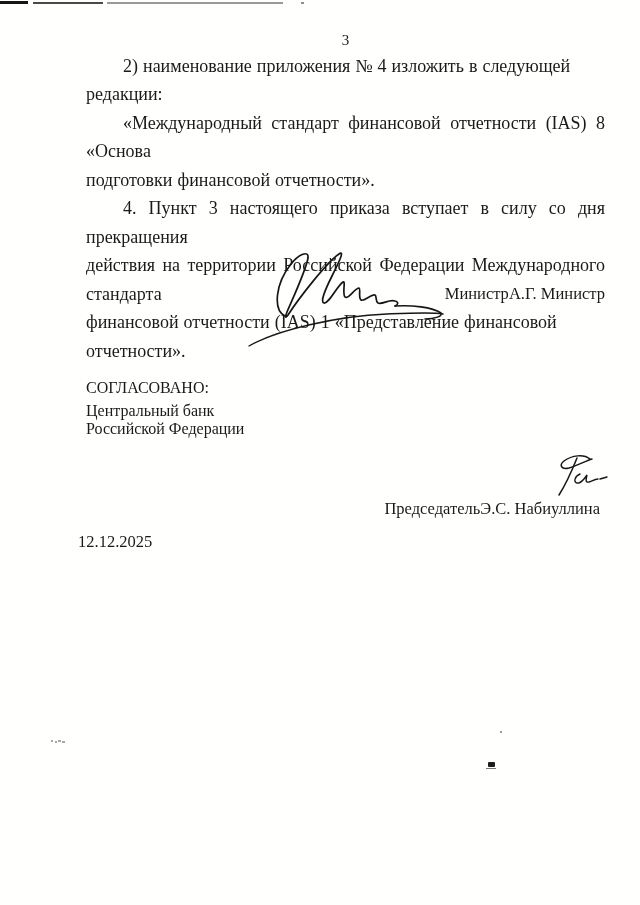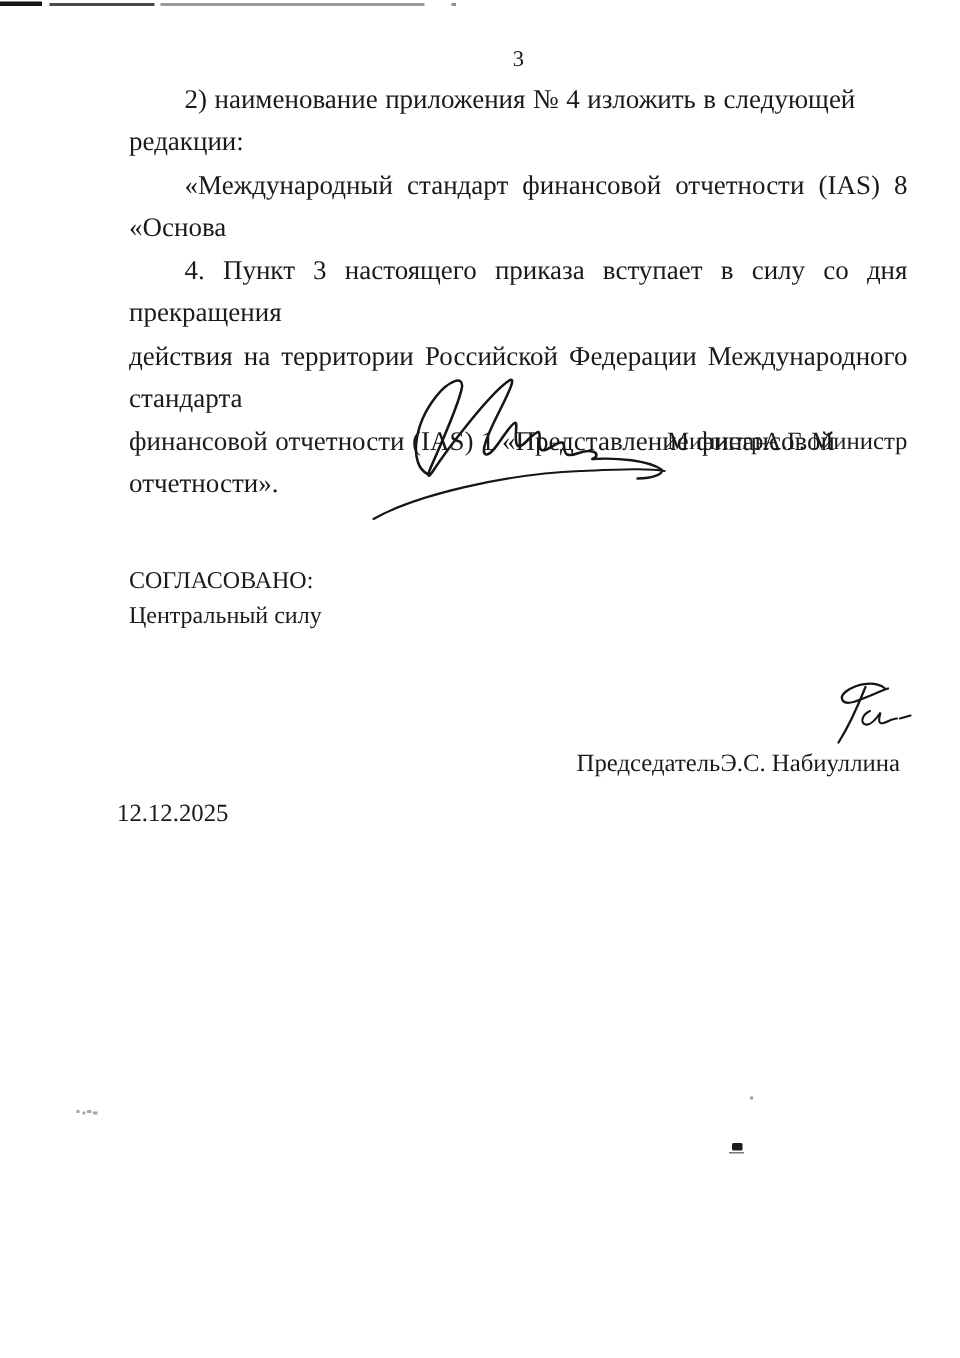--- a/index.html
+++ b/index.html
@@ -60,39 +60,41 @@
   <div class="artifact top-line-1"></div>
   <div class="artifact top-line-2"></div>
   <div class="artifact top-line-3"></div>
   <div class="artifact top-speck"></div>
 
   <div class="page-number">3</div>
 
   <div class="body-text">
     <div class="line indent">2) наименование приложения № 4 изложить в следующей редакции:</div>
     <div class="line indent just">«Международный стандарт финансовой отчетности (IAS) 8 «Основа</div>
+    <div class="line">подготовки финансовой отчетности».</div>
     <div class="line indent just">4. Пункт 3 настоящего приказа вступает в силу со дня прекращения</div>
     <div class="line just">действия на территории Российской Федерации Международного стандарта</div>
     <div class="line">финансовой отчетности (IAS) 1 «Представление финансовой отчетности».</div>
   </div>
 
   <div class="sig-row minister-row">
     <span>Министр</span>
     <span>А.Г. Министр</span>
   </div>
   <div class="sig sig-minister">
     <svg width="198" height="98" viewBox="0 0 198 98" xmlns="http://www.w3.org/2000/svg">
       <path stroke-width="1.7" d="M38,66 C26,60 28,34 44,14 C52,4 62,0 61,8 C59,20 46,48 40,62 C38,67 38,69 41,65 C52,48 80,12 92,4 C98,0 92,12 85,26 C78,40 73,52 77,53 C82,54 90,36 96,32 C99,30 95,44 98,47 C101,50 108,38 112,38 C114,39 111,48 114,50 C117,52 124,44 128,45 C130,46 128,51 131,53 C135,55 142,49 148,51 C152,52 151,55 148,56"></path>
       <path stroke-width="1.6" d="M148,56 C165,55 185,57 194,63 C196,66 188,69 178,69"></path>
       <path stroke-width="1.4" d="M2,96 C30,80 90,66 140,64 C165,63 186,62 196,64"></path>
     </svg>
   </div>
 
   <div class="agreed agreed-label">СОГЛАСОВАНО:</div>
-  <div class="agreed agreed-org1">Центральный силу</div>
+  <div class="agreed agreed-org1">Центральный банк</div>
+  <div class="agreed agreed-org2">Российской Федерации</div>
 
   <div class="sig sig-chairman">
     <svg width="62" height="48" viewBox="0 0 62 48" xmlns="http://www.w3.org/2000/svg">
       <path stroke-width="1.5" d="M44,8 C38,3 26,4 18,10 C13,14 15,19 23,17 C32,14 40,10 46,8"></path>
       <path stroke-width="1.5" d="M31,7 C27,17 20,33 13,44"></path>
       <path stroke-width="1.4" d="M34,23 C29,25 27,31 31,32 C35,33 39,27 41,24 C40,28 39,32 43,31 C46,30 49,28 52,28"></path>
       <path stroke-width="1.4" d="M54,28 L61,26"></path>
     </svg>
   </div>
 

